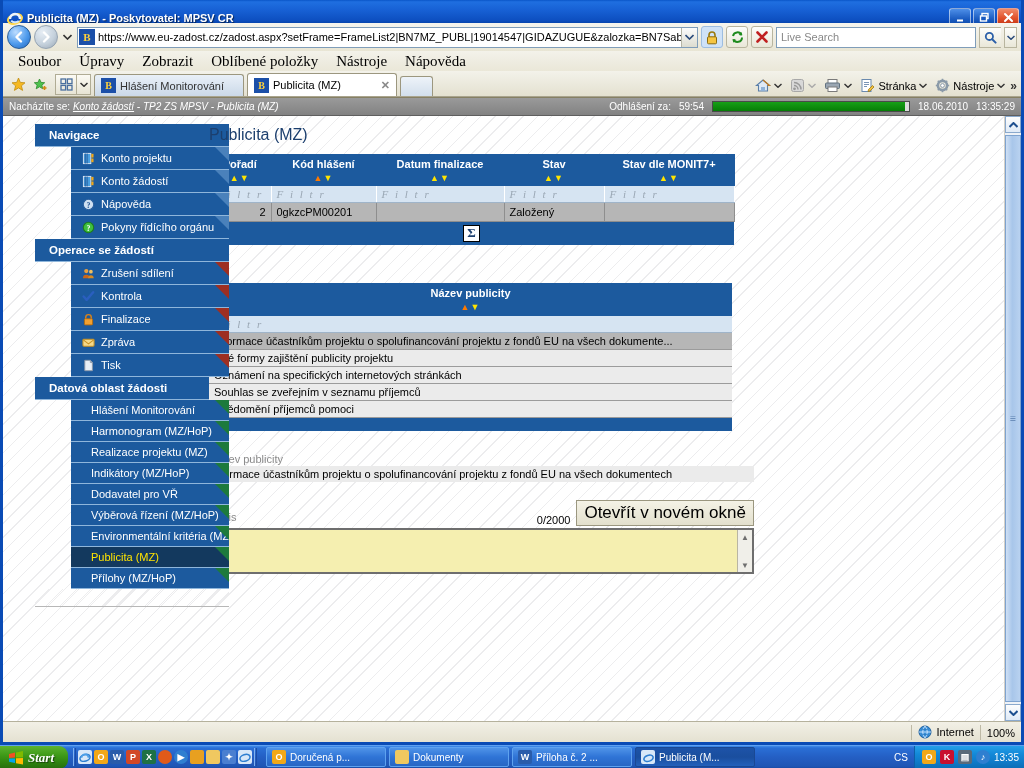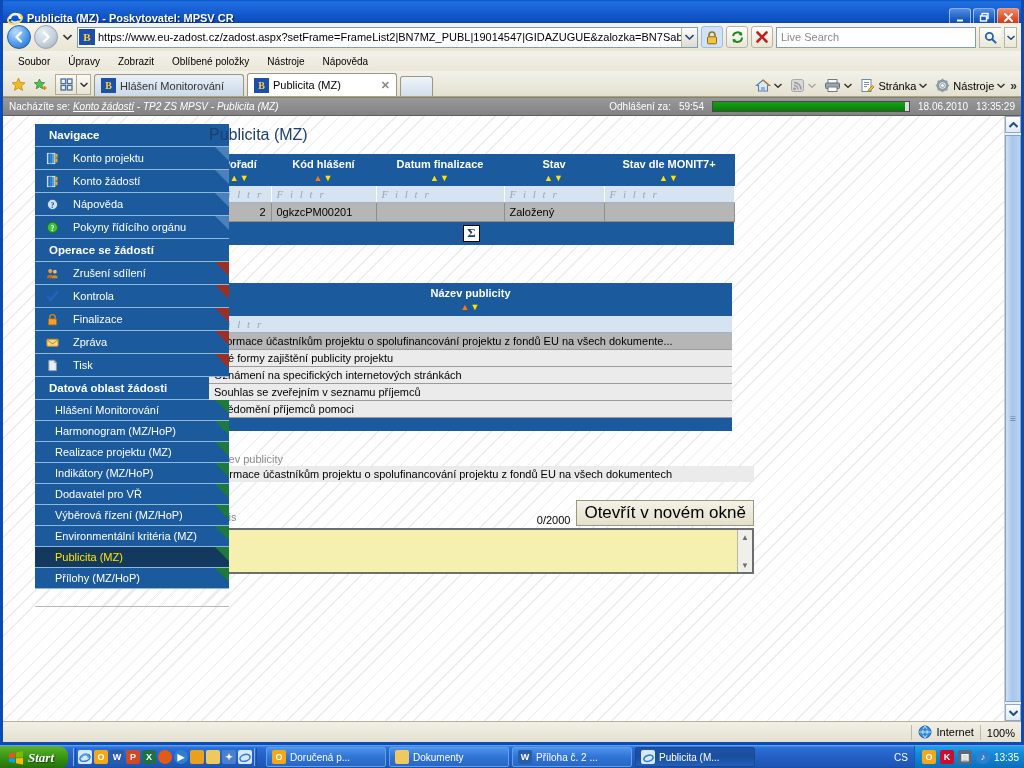--- a/index.html
+++ b/index.html
@@ -122,21 +122,21 @@
     background: linear-gradient(180deg,#fdfdfb,#e9e7d8);
     border: 1px solid #b8b59f;
   }
 
   
   .menubar {
     height: 20px; display: flex; align-items: center;
     background: linear-gradient(180deg,#f3f2ea,#eae7d8);
     padding-left: 6px; gap: 0px; flex: none;
   }
-  .menuitem { padding: 2px 9px; font-size: 10px; color: #000; }
+  .menuitem { padding: 2px 9px; font-size: 15px; color: #000; font-family: Liberation Serif, serif; }
 
   
   .tabbar {
     height: 26px; display: flex; align-items: flex-end;
     background: linear-gradient(180deg,#f3f2ea,#e4e1d0);
     padding-left: 4px; flex: none;
     border-bottom: 1px solid #a9a48e;
   }
   .favbtn {
     width: 22px; height: 24px; display: flex;
@@ -218,23 +218,23 @@
   }
   .navbox { width: 194px; }
   .nav-header {
     background: #1c5a9e; color: #fff; font-weight: bold;
     font-size: 11.5px; padding: 5px 0 5px 14px;
     border-bottom: 1px solid #8fb6db;
   }
   .nav-item {
     background: #1c5a9e; color: #fff; font-size: 11px;
     padding: 4px 0 4px 10px;
-    display: flex; align-items: center; gap: 14px;
+    display: flex; align-items: center; gap: 6px;
     border-bottom: 1px solid #8fb6db;
-    position: relative; overflow: hidden;
+    position: relative; overflow: hidden; margin-left: 36px;
   }
   .nav-item .nlabel { white-space: nowrap; }
   .nav-item .nicon { width: 14px; height: 14px; flex: none; display:flex; align-items:center; justify-content:center;}
   .nav-item.indent { padding-left: 20px; }
   .nav-item.selected { background: #13395e; }
   .nav-item.selected .nlabel { color: #ffe400; }
   
   .nav-item::after {
     content: ""; position: absolute; right: 0; top: 0;
     border-style: solid; border-width: 0 14px 14px 0;

